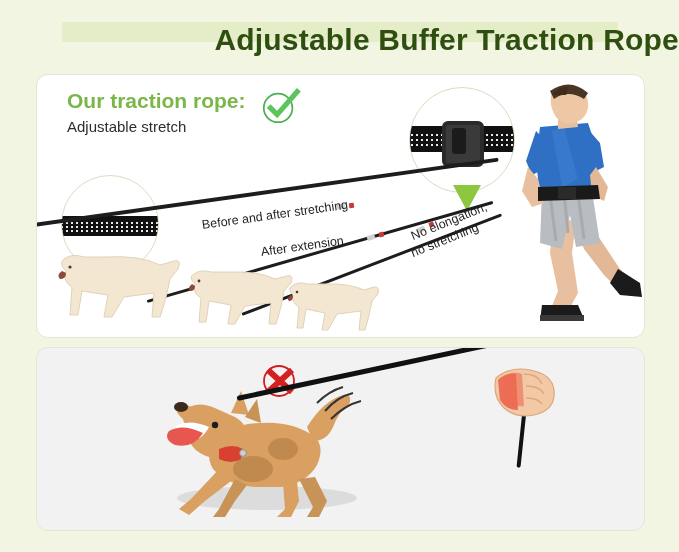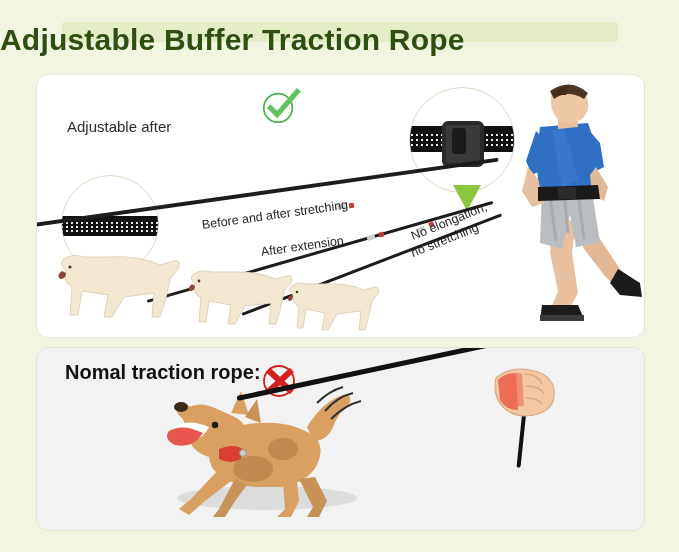--- a/index.html
+++ b/index.html
@@ -7,21 +7,21 @@
     width:679px;height:552px;overflow:hidden;
     background:#f2f5e1;
     font-family:"Liberation Sans",sans-serif;
     position:relative;
   }
   #root{position:absolute;inset:0;}
 
   
   .title-wrap{
     position:absolute;left:0;top:18px;width:679px;height:44px;
-    display:flex;align-items:center;justify-content:flex-start;
+    display:flex;align-items:center;justify-content:flex-end;
   }
   .title-band{
     position:absolute;left:62px;top:22px;width:556px;height:20px;
     background:#e4ecc8;border-radius:2px;
   }
   .title-text{
     position:relative;z-index:2;
     font-size:30px;font-weight:bold;color:#2f4f10;
     letter-spacing:.2px;white-space:nowrap;
     font-family:"Liberation Sans",sans-serif;
@@ -139,21 +139,22 @@
 
 <div id="root">
 
   <div class="title-band"></div>
   <div class="title-wrap">
     <div class="title-text">Adjustable Buffer Traction Rope</div>
   </div>
 
   <div class="panel" id="panel-top">
 
-    <div class="sub-dark">Adjustable after</div>
+    <div class="head-green">Our traction rope:</div>
+    <div class="sub-dark">Adjustable stretch</div>
 
     <svg class="badge" id="check-badge" viewBox="0 0 44 44">
       <circle cx="20" cy="24" r="15" fill="none" stroke="#4caf50" stroke-width="1.8"></circle>
       <path d="M12 24 L19 31 L40 7" fill="none" stroke="#5cc45c" stroke-width="5.4" stroke-linecap="square" stroke-linejoin="miter"></path>
     </svg>
 
     <div class="inset-circle" id="inset-left">
       <div class="webbing" id="web-left">
         <div class="dotrow" style="top:6px"></div>
         <div class="dotrow" style="top:10px"></div>
@@ -235,21 +236,20 @@
   </svg>
 
   <svg class="dog" style="left:280px;top:275px;width:104px;height:62px;" viewBox="0 0 104 62">
     <path d="M13 20 Q7 13 12 11 Q18 6 27 9 L44 9 Q69 8 84 15 L94 12 Q100 11 98 19 L92 26 Q89 42 85 55 L79 55 L81 36 L57 39 L48 55 L42 55 L45 38 L26 34 L23 53 L17 53 L19 32 Q11 27 13 20 Z" fill="#f3e7d2" stroke="#e0d2ba" stroke-width="1"></path>
     <circle cx="17" cy="17" r="1.3" fill="#4a3a28"></circle>
     <path d="M11 20 Q6 23 9 26 Q13 26 13 21 Z" fill="#8a4a3a"></path>
   </svg>
 
   <div class="panel" id="panel-bottom">
 
-    <div class="head-black">Nomal traction rope:</div>
 
     <svg class="badge" id="x-badge" viewBox="0 0 40 40">
       <circle cx="20" cy="20" r="15" fill="none" stroke="#cf1f1f" stroke-width="1.8"></circle>
       <path d="M9 9 L33 31 M33 9 L9 31" stroke="#d32020" stroke-width="6" stroke-linecap="butt"></path>
     </svg>
 
     <div class="shadow-ellipse" style="left:140px;top:138px;width:180px;height:24px;"></div>
 
     <svg id="cartoon-dog" viewBox="0 0 230 135">
 

